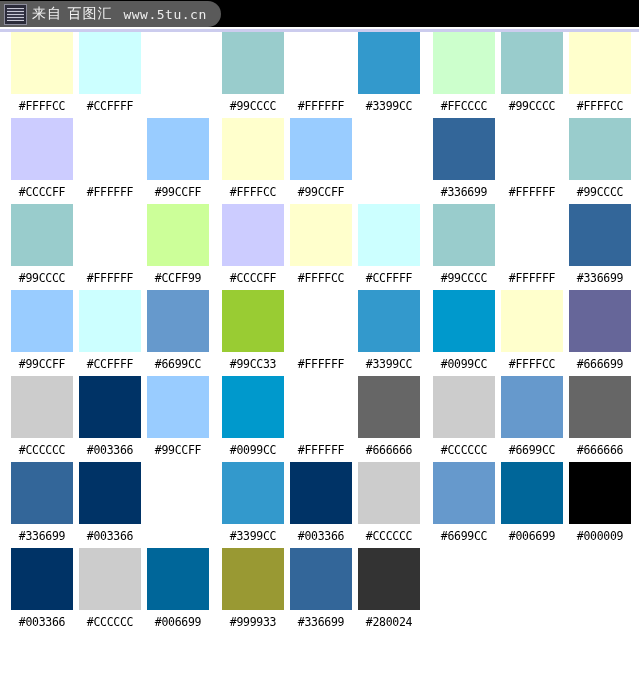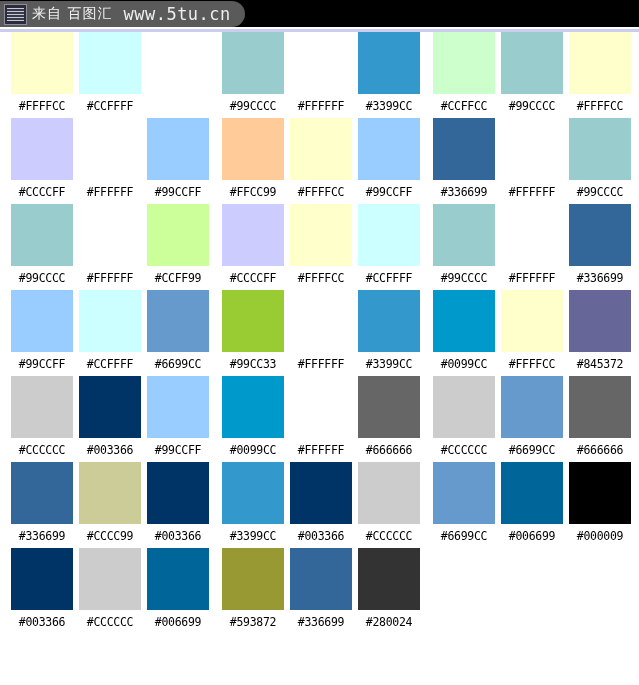--- a/index.html
+++ b/index.html
@@ -51,21 +51,21 @@
       #3a3a4c 1px, #3a3a4c 3px);
   }
   .wm-cn {
     font-family: "DejaVu Sans", sans-serif;
     font-size: 14px;
     color: #f2f2f2;
     letter-spacing: 1px;
   }
   .wm-url {
     font-family: "DejaVu Sans Mono", monospace;
-    font-size: 17px;
+    font-size: 13px;
     color: #ededed;
     letter-spacing: 0.5px;
     margin-left: 6px;
   }
   #lavender-rule {
     position: absolute;
     left: 0; top: 29px;
     width: 639px; height: 3px;
     background: #ccccee;
   }
@@ -143,21 +143,21 @@
           <div class="swatch-label">#FFFFFF</div>
         </div>
         <div class="swatch-cell">
           <div class="swatch-chip" style="background: rgb(51, 153, 204);"></div>
           <div class="swatch-label">#3399CC</div>
         </div>
       </div>
       <div class="swatch-group g3">
         <div class="swatch-cell">
           <div class="swatch-chip" style="background: rgb(204, 255, 204);"></div>
-          <div class="swatch-label">#CCFFCC</div>
+          <div class="swatch-label">#FFCCCC</div>
         </div>
         <div class="swatch-cell">
           <div class="swatch-chip" style="background: rgb(153, 204, 204);"></div>
           <div class="swatch-label">#99CCCC</div>
         </div>
         <div class="swatch-cell">
           <div class="swatch-chip" style="background: rgb(255, 255, 204);"></div>
           <div class="swatch-label">#FFFFCC</div>
         </div>
       </div>
@@ -172,24 +172,20 @@
           <div class="swatch-chip" style="background: rgb(255, 255, 255);"></div>
           <div class="swatch-label">#FFFFFF</div>
         </div>
         <div class="swatch-cell">
           <div class="swatch-chip" style="background: rgb(153, 204, 255);"></div>
           <div class="swatch-label">#99CCFF</div>
         </div>
       </div>
       <div class="swatch-group g2">
         <div class="swatch-cell">
-          <div class="swatch-chip" style="background: rgb(255, 204, 153);"></div>
-          <div class="swatch-label">#FFCC99</div>
-        </div>
-        <div class="swatch-cell">
           <div class="swatch-chip" style="background: rgb(255, 255, 204);"></div>
           <div class="swatch-label">#FFFFCC</div>
         </div>
         <div class="swatch-cell">
           <div class="swatch-chip" style="background: rgb(153, 204, 255);"></div>
           <div class="swatch-label">#99CCFF</div>
         </div>
       </div>
       <div class="swatch-group g3">
         <div class="swatch-cell">
@@ -283,21 +279,21 @@
         <div class="swatch-cell">
           <div class="swatch-chip" style="background: rgb(0, 153, 204);"></div>
           <div class="swatch-label">#0099CC</div>
         </div>
         <div class="swatch-cell">
           <div class="swatch-chip" style="background: rgb(255, 255, 204);"></div>
           <div class="swatch-label">#FFFFCC</div>
         </div>
         <div class="swatch-cell">
           <div class="swatch-chip" style="background: rgb(102, 102, 153);"></div>
-          <div class="swatch-label">#845372</div>
+          <div class="swatch-label">#666699</div>
         </div>
       </div>
     </div>
     <div class="palette-row">
       <div class="swatch-group g1">
         <div class="swatch-cell">
           <div class="swatch-chip" style="background: rgb(204, 204, 204);"></div>
           <div class="swatch-label">#CCCCCC</div>
         </div>
         <div class="swatch-cell">
@@ -338,24 +334,20 @@
         </div>
       </div>
     </div>
     <div class="palette-row">
       <div class="swatch-group g1">
         <div class="swatch-cell">
           <div class="swatch-chip" style="background: rgb(51, 102, 153);"></div>
           <div class="swatch-label">#336699</div>
         </div>
         <div class="swatch-cell">
-          <div class="swatch-chip" style="background: rgb(204, 204, 153);"></div>
-          <div class="swatch-label">#CCCC99</div>
-        </div>
-        <div class="swatch-cell">
           <div class="swatch-chip" style="background: rgb(0, 51, 102);"></div>
           <div class="swatch-label">#003366</div>
         </div>
       </div>
       <div class="swatch-group g2">
         <div class="swatch-cell">
           <div class="swatch-chip" style="background: rgb(51, 153, 204);"></div>
           <div class="swatch-label">#3399CC</div>
         </div>
         <div class="swatch-cell">
@@ -393,21 +385,21 @@
           <div class="swatch-label">#CCCCCC</div>
         </div>
         <div class="swatch-cell">
           <div class="swatch-chip" style="background: rgb(0, 102, 153);"></div>
           <div class="swatch-label">#006699</div>
         </div>
       </div>
       <div class="swatch-group g2">
         <div class="swatch-cell">
           <div class="swatch-chip" style="background: rgb(153, 153, 51);"></div>
-          <div class="swatch-label">#593872</div>
+          <div class="swatch-label">#999933</div>
         </div>
         <div class="swatch-cell">
           <div class="swatch-chip" style="background: rgb(51, 102, 153);"></div>
           <div class="swatch-label">#336699</div>
         </div>
         <div class="swatch-cell">
           <div class="swatch-chip" style="background: rgb(51, 51, 51);"></div>
           <div class="swatch-label">#280024</div>
         </div>
       </div>

